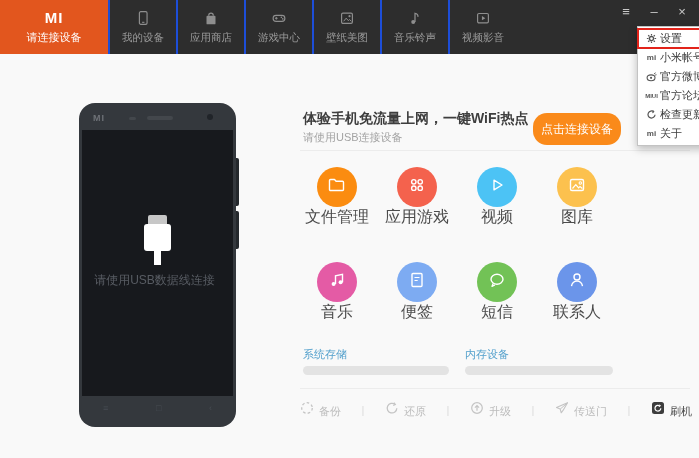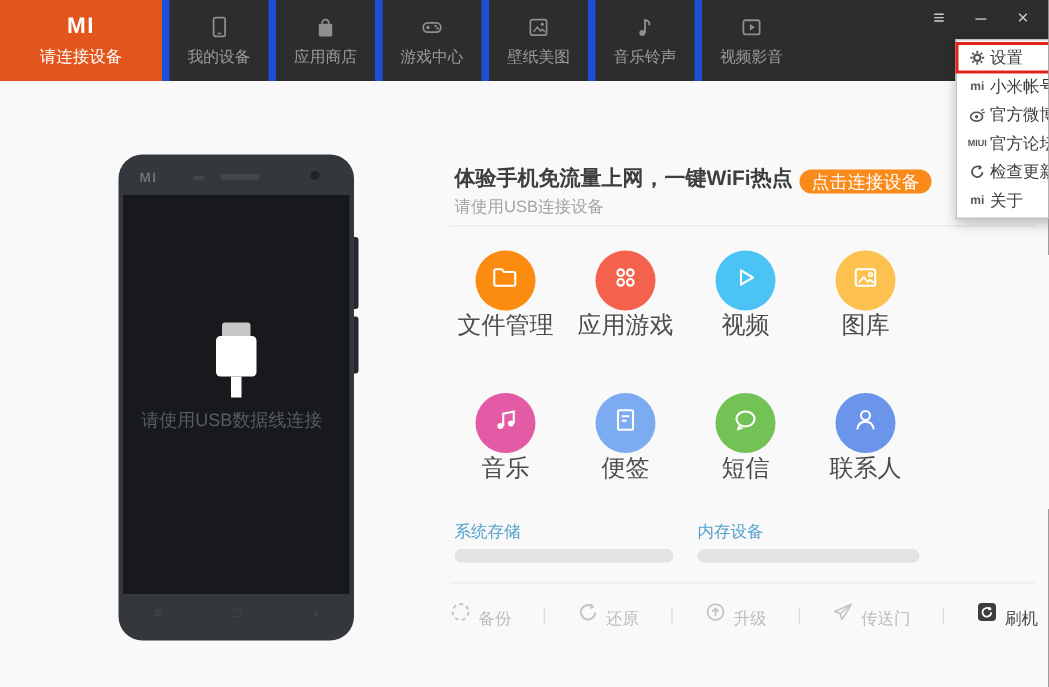--- a/index.html
+++ b/index.html
@@ -6,21 +6,21 @@
   #app{position:relative;width:699px;height:458px;overflow:hidden;background:#f9f9f9;
        font-family:"Liberation Sans","DejaVu Sans",sans-serif;margin:0 auto;}
   
   .header{position:absolute;left:0;top:0;width:699px;height:54px;background:#2d2d2d;}
   .brand{position:absolute;left:0;top:0;width:108px;height:54px;background:#e2561e;color:#fff;
          display:flex;flex-direction:column;align-items:center;justify-content:center;cursor:pointer;}
   .brand .logo{font-weight:bold;font-size:15px;letter-spacing:1px;}
   .brand .status{font-size:11px;margin-top:4px;}
   .nav{position:absolute;left:108px;top:0;height:54px;display:flex;}
   .nav-item{width:66px;height:54px;display:flex;flex-direction:column;align-items:center;
-            justify-content:center;border-left:5px solid #1d4ed8;cursor:pointer;}
+            justify-content:center;border-left:2px solid #1d4ed8;cursor:pointer;}
   .nav-item svg{display:block;margin-bottom:4px;}
   .nav-item .lbl{font-size:10.5px;color:#9b9b9b;white-space:nowrap;}
   .win-controls{position:absolute;right:10px;top:4px;display:flex;gap:14px;color:#c9c9c9;
                 font-size:13px;line-height:16px;}
   .win-controls span{cursor:pointer;width:14px;text-align:center;}
   
   .dropdown{position:absolute;left:637px;top:26px;width:74px;background:#fff;
             border:1px solid #c3c3c3;box-shadow:0 3px 8px rgba(0,0,0,.25);padding:2px 0;z-index:50;}
   .menu-item{height:19px;display:flex;align-items:center;padding-left:5px;cursor:pointer;}
   .menu-item .mi-ic{width:17px;text-align:center;font-size:8px;font-weight:bold;color:#555;flex:none;}
@@ -40,21 +40,21 @@
   .usb-tip{position:absolute;left:66px;top:85px;width:19px;height:9px;background:#c7c7c7;border-radius:2px 2px 0 0;}
   .usb-body{position:absolute;left:62px;top:94px;width:27px;height:27px;background:#fff;border-radius:3px;}
   .usb-stem{position:absolute;left:72px;top:121px;width:7px;height:14px;background:#fff;}
   .usb-hint{position:absolute;left:0;top:142px;width:145px;text-align:center;font-size:12px;color:#585c63;}
   .p-nav{position:absolute;left:24px;right:24px;top:299px;display:flex;justify-content:space-between;
          color:#474c53;font-size:9px;line-height:12px;}
   .p-nav span{cursor:pointer;}
   
   .heading{position:absolute;left:303px;top:110px;font-size:14px;font-weight:bold;color:#3e3e3e;}
   .subheading{position:absolute;left:303px;top:130px;font-size:11px;color:#a3a3a3;}
-  .connect-btn{position:absolute;left:533px;top:113px;width:88px;height:16px;border-radius:14px;
+  .connect-btn{position:absolute;left:533px;top:113px;width:88px;height:32px;border-radius:14px;
                background:#fa8a1a;color:#fff;font-size:12px;display:flex;align-items:center;
                justify-content:center;cursor:pointer;border:none;}
   .divider{position:absolute;left:300px;width:390px;height:1px;background:#ececec;}
   .d1{top:150px;} .d2{top:388px;}
   .app-cell{position:absolute;width:80px;text-align:center;cursor:pointer;}
   .app-circle{width:40px;height:40px;border-radius:50%;margin:0 auto;display:flex;
               align-items:center;justify-content:center;}
   .app-lbl{margin-top:0;font-size:16px;color:#4c4c4c;}
   .stor-lbl{position:absolute;top:347px;font-size:11px;color:#53a0cc;font-family:Liberation Serif, serif;}
   .stor-bar{position:absolute;top:366px;height:9px;border-radius:4.5px;background:#e3e3e3;cursor:pointer;}

